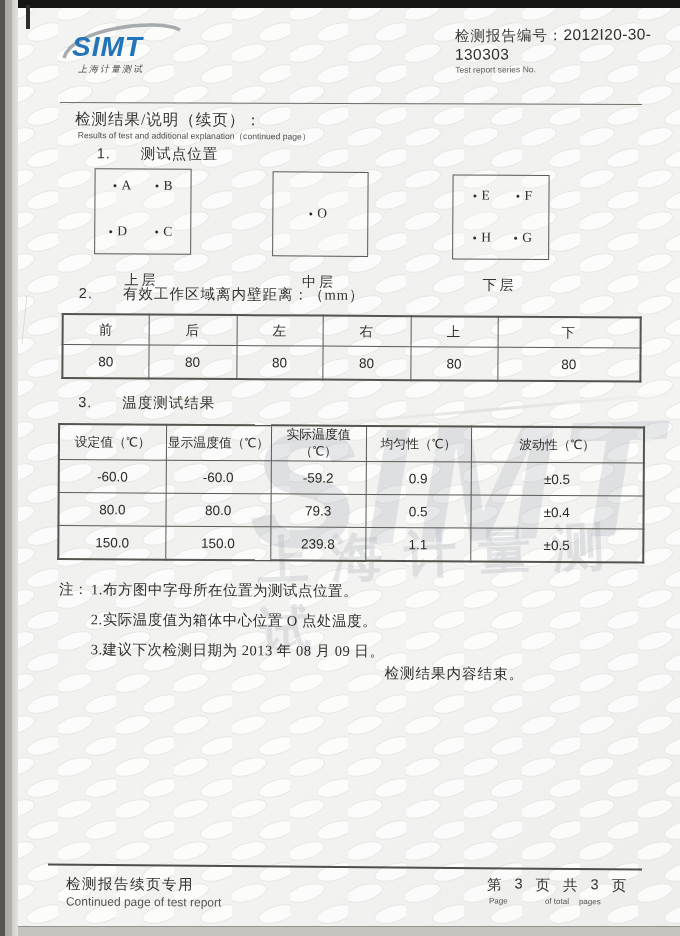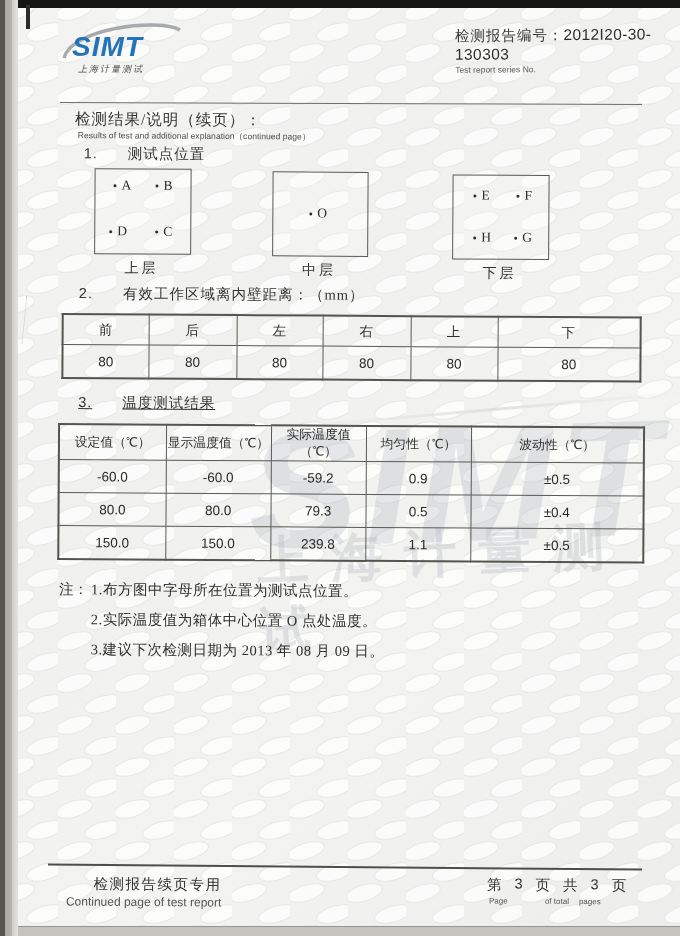--- a/index.html
+++ b/index.html
@@ -39,50 +39,50 @@
                transform:rotate(.2deg);z-index:4;}
   
   .tilt{position:absolute;left:0;top:0;width:680px;height:936px;z-index:4;
         transform:rotate(.35deg);transform-origin:60px 110px;}
   .title-zh{position:absolute;left:75px;top:109px;font-size:15.5px;letter-spacing:1px;color:#33332f;}
   .title-en{position:absolute;left:78px;top:130px;font-family:"Liberation Sans",sans-serif;
             font-size:8.6px;color:#4c4c48;}
   .sec-head{position:absolute;font-size:14.5px;letter-spacing:1px;color:#33332f;}
   .sec-no{font-family:"Liberation Sans",sans-serif;}
   .sec-title{margin-left:30px;}
-  .s1{left:84px;top:144px;} .s2{left:80px;top:284px;} .s3{left:80px;top:393px;text-decoration:underline;}
+  .s1{left:97px;top:144px;} .s2{left:80px;top:284px;} .s3{left:80px;top:393px;}
   
   .diag{position:absolute;text-align:center;}
   .d1{left:95px;top:168px;width:95px;} .d2{left:273px;top:170px;width:94px;} .d3{left:453px;top:172px;width:95px;}
   .dbox{position:relative;width:100%;border:1.5px solid #5a5954;background:rgba(250,250,248,.25);}
   .d1 .dbox{height:84px;} .d2 .dbox{height:83px;} .d3 .dbox{height:83px;}
   .pt{position:absolute;font-size:13.5px;color:#2c2c28;display:flex;align-items:center;gap:5px;}
   .dot{width:3px;height:3px;border-radius:50%;background:#2c2c28;display:inline-block;}
-  .dlabel{margin-top:5px;font-size:14px;letter-spacing:3px;color:#33332f;}
+  .dlabel{margin-top:17px;font-size:14px;letter-spacing:3px;color:#33332f;}
   
   table{border-collapse:collapse;table-layout:fixed;position:absolute;background:transparent;}
   .t1{left:63px;top:313px;width:578px;}
   .t2{left:60px;top:423px;width:585px;}
   th,td{border:1px solid #5b5a54;text-align:center;padding:0;font-weight:normal;}
   table{border:2px solid #55544e;}
   .t1 th{height:29px;font-size:13.5px;letter-spacing:1px;color:#2f2f2b;}
   .t1 td{height:32px;}
   .t2 th{height:32px;font-size:12.8px;color:#2f2f2b;}
   .t2 td{height:32px;}
   td{font-family:"Liberation Sans",sans-serif;font-size:13.5px;color:#2a2a26;}
   
   .note-label{position:absolute;left:62px;top:580px;font-size:14.5px;color:#2f2f2b;}
   .note-item{position:absolute;left:94px;font-size:14.5px;letter-spacing:.5px;color:#2f2f2b;}
   .n1{top:580px;} .n2{top:610px;} .n3{top:640px;}
   .end-text{position:absolute;left:388px;top:662px;font-size:14.5px;letter-spacing:1px;color:#2f2f2b;}
   
   .footer-rule{position:absolute;left:48px;top:866px;width:594px;border-top:2px solid #4f4e49;
                transform:rotate(.5deg);z-index:4;}
   .foot-left{position:absolute;left:66px;top:875px;z-index:4;transform:rotate(.4deg);}
-  .foot-left-zh{font-size:14.5px;letter-spacing:1.5px;color:#33332f;text-align:right;}
+  .foot-left-zh{font-size:14.5px;letter-spacing:1.5px;color:#33332f;}
   .foot-left-en{font-family:"Liberation Sans",sans-serif;font-size:12px;color:#55554f;margin-top:1px;}
   .foot-right{position:absolute;left:487px;top:876px;width:165px;z-index:4;transform:rotate(.4deg);}
   .page-zh{display:flex;gap:13px;font-size:14.5px;color:#33332f;}
   .page-zh .num{font-family:"Liberation Sans",sans-serif;}
   .page-en{position:relative;height:12px;margin-top:2px;font-family:"Liberation Sans",sans-serif;
            font-size:8px;color:#55554f;}
   .pe0{position:absolute;left:2px;} .pe1{position:absolute;left:58px;} .pe2{position:absolute;left:92px;}
   .mark-squiggle{position:absolute;left:14px;top:295px;width:10px;height:48px;z-index:3;
                  border-right:1px dotted #b9b8b2;transform:rotate(6deg);opacity:.8;}
 </style>
@@ -261,20 +261,21 @@
         <td>1.1</td>
         <td>±0.5</td>
       </tr>
     </tbody>
       </table>
 
     <div class="note-label">注：</div>
     <div class="note-item n1">1.布方图中字母所在位置为测试点位置。</div>
     <div class="note-item n2">2.实际温度值为箱体中心位置 O 点处温度。</div>
     <div class="note-item n3">3.建议下次检测日期为 2013 年 08 月 09 日。</div>
+    <div class="end-text">检测结果内容结束。</div>
 
   </div>
 
   <div class="footer-rule"></div>
   <div class="foot-left">
     <div class="foot-left-zh">检测报告续页专用</div>
     <div class="foot-left-en">Continued page of test report</div>
   </div>
   <div class="foot-right">
     <div class="page-zh">

